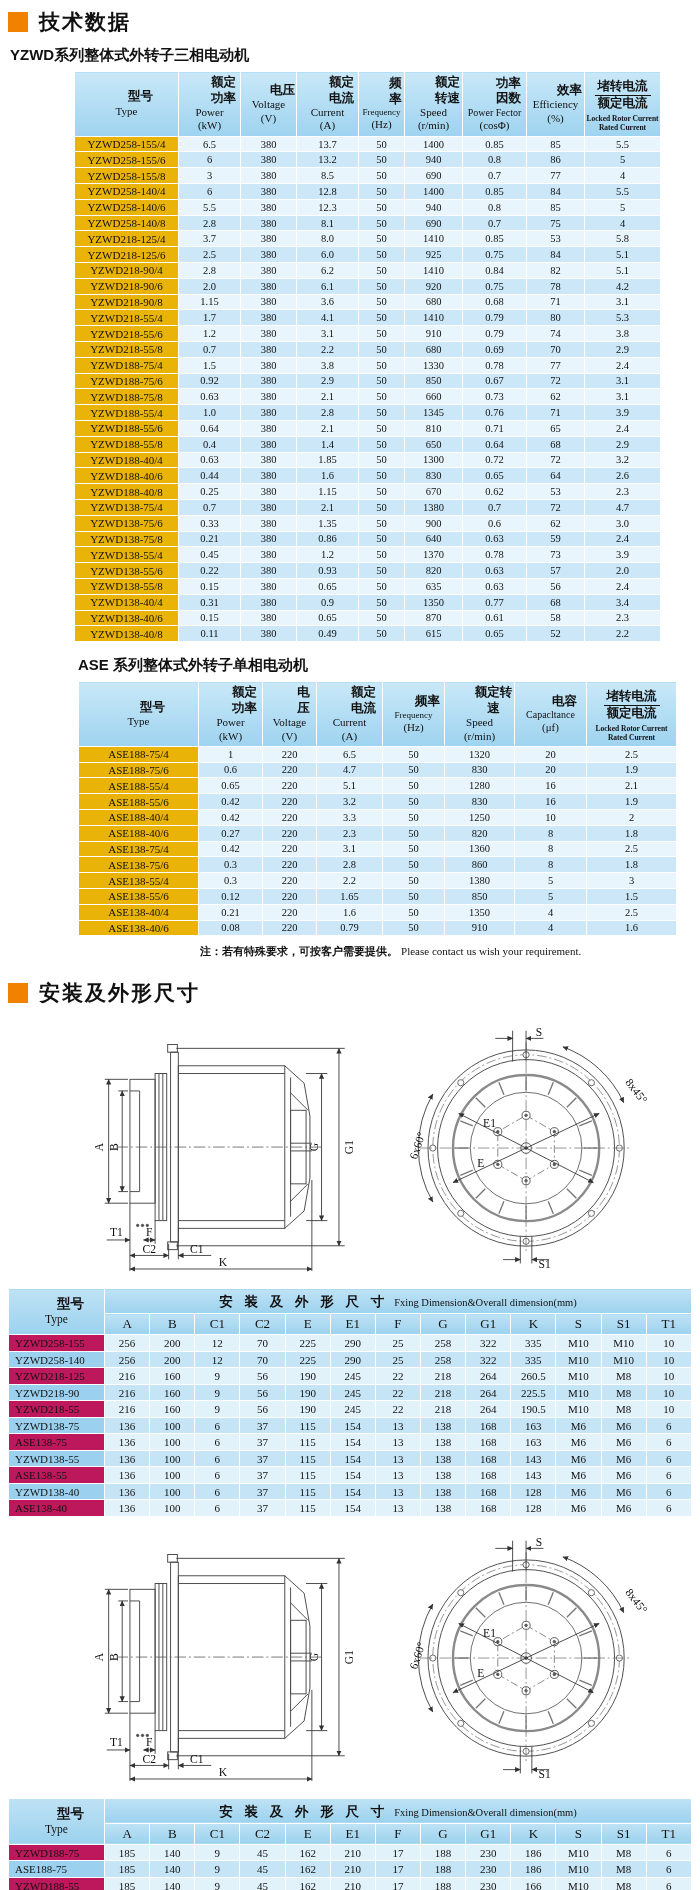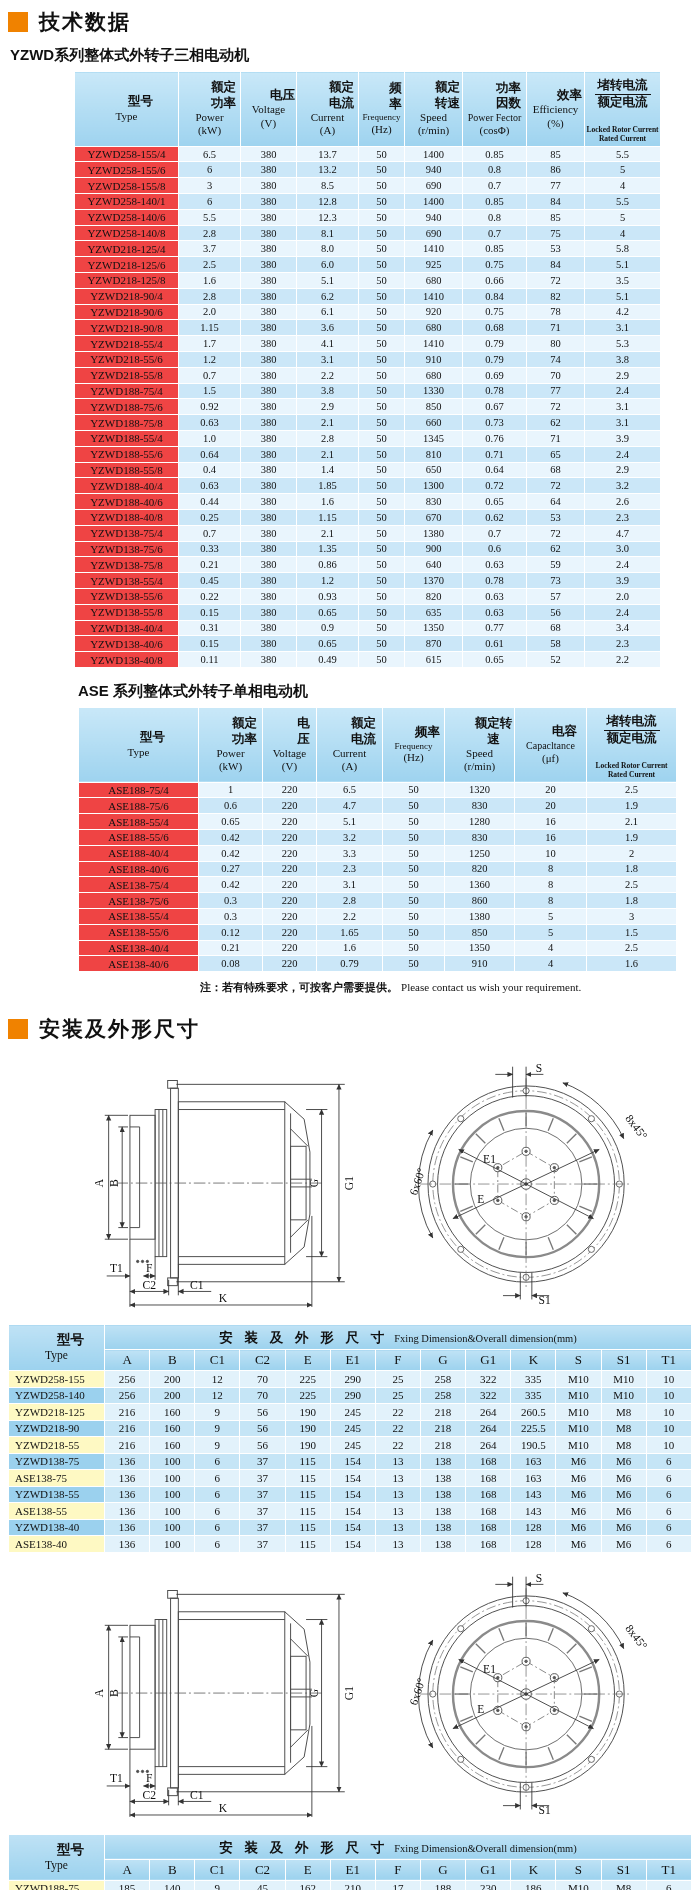--- a/index.html
+++ b/index.html
@@ -18,43 +18,43 @@
   table.spec{margin:6px 0 0 74px;}
   table.spec.ase{margin-left:78px;}
   .spec thead th{background:linear-gradient(180deg,#c9e8f8,#9ed3ef);vertical-align:middle;padding:3px 1px;}
   .h-cn{font:bold 12.5px "Liberation Sans",sans-serif;line-height:1.25;margin-left:28px;}
   .h-en{font:11px "Liberation Serif",serif;line-height:1.2;}
   .h-unit{font:11px "Liberation Serif",serif;line-height:1.2;}
   .spec th:nth-child(5) .h-en{font-size:9px;}
   .spec th:nth-child(7) .h-en{font-size:10px;}
   .lk-top{display:inline-block;font:bold 12.5px "Liberation Sans",sans-serif;border-bottom:1.5px solid #111;padding:0 3px 1px;line-height:1.2;}
   .lk-bot{font:bold 12.5px "Liberation Sans",sans-serif;line-height:1.25;}
-  .lk-en{font:bold 7.5px "Liberation Serif",serif;line-height:1.2;margin-top:14px;}
+  .lk-en{font:bold 7.5px "Liberation Serif",serif;line-height:1.2;margin-top:3px;}
   .spec tbody td{height:14.8px;font:10.5px "Liberation Serif",serif;}
-  .spec tbody td:first-child{background:#ef4444;font-size:11px;}
+  .spec tbody td:first-child{background:#eab308;font-size:11px;}
   .spec tbody tr:nth-child(odd) td:not(:first-child){background:#e9f5fd;}
   .spec tbody tr:nth-child(even) td:not(:first-child){background:#cbe7f8;}
 
   .note{margin:8px 0 0 200px;font-size:11px;}
   .note-cn{font-weight:bold;}
   .note-en{font-family:"Liberation Serif",serif;font-weight:normal;}
 
   .drawing-row{display:flex;align-items:flex-start;margin:16px 0 0 68px;gap:24px;height:255px;}
 
   table.dim{margin:10px 8px 0;width:684px;}
   .dim thead th{background:linear-gradient(180deg,#bfe2f5,#9cd2ee);}
   .dim-type{width:96px;}
   .dim-type .h-cn{font-size:13.5px;}
   .dim-type .h-en{font-size:11.5px;}
   .dim-span{padding:3px 0 2px;}
   .dim-span-cn{font:bold 13.5px "Liberation Sans",sans-serif;letter-spacing:4px;}
   .dim-span-en{font:10.5px "Liberation Serif",serif;margin-left:6px;letter-spacing:0;}
   .dim-letter{font:13px "Liberation Serif",serif;height:20px;}
   .dim tbody td{height:15.5px;font:11px "Liberation Serif",serif;}
-  .dim tbody td:first-child{background:#fef9c3;text-align:left;padding-left:6px;}
+  .dim tbody td:first-child{background:#be185d;text-align:left;padding-left:6px;}
   .dim tbody tr:nth-child(odd) td:not(:first-child){background:#e2f2fb;}
   .dim tbody tr:nth-child(even) td:not(:first-child){background:#c5e5f6;}
   .dim tbody tr:nth-child(even) td:first-child{background:#9bd1ee;}
 
   svg text{font-family:"Liberation Serif",serif;font-size:12px;fill:#111;}
 </style>
 </head>
 <body>
 
 <div class="page">
@@ -150,21 +150,21 @@
           <td>3</td>
           <td>380</td>
           <td>8.5</td>
           <td>50</td>
           <td>690</td>
           <td>0.7</td>
           <td>77</td>
           <td>4</td>
         </tr>
         <tr>
-          <td>YZWD258-140/1</td>
+          <td>YZWD258-140/4</td>
           <td>6</td>
           <td>380</td>
           <td>12.8</td>
           <td>50</td>
           <td>1400</td>
           <td>0.85</td>
           <td>84</td>
           <td>5.5</td>
         </tr>
         <tr>
@@ -203,31 +203,20 @@
         <tr>
           <td>YZWD218-125/6</td>
           <td>2.5</td>
           <td>380</td>
           <td>6.0</td>
           <td>50</td>
           <td>925</td>
           <td>0.75</td>
           <td>84</td>
           <td>5.1</td>
-        </tr>
-        <tr>
-          <td>YZWD218-125/8</td>
-          <td>1.6</td>
-          <td>380</td>
-          <td>5.1</td>
-          <td>50</td>
-          <td>680</td>
-          <td>0.66</td>
-          <td>72</td>
-          <td>3.5</td>
         </tr>
         <tr>
           <td>YZWD218-90/4</td>
           <td>2.8</td>
           <td>380</td>
           <td>6.2</td>
           <td>50</td>
           <td>1410</td>
           <td>0.84</td>
           <td>82</td>

